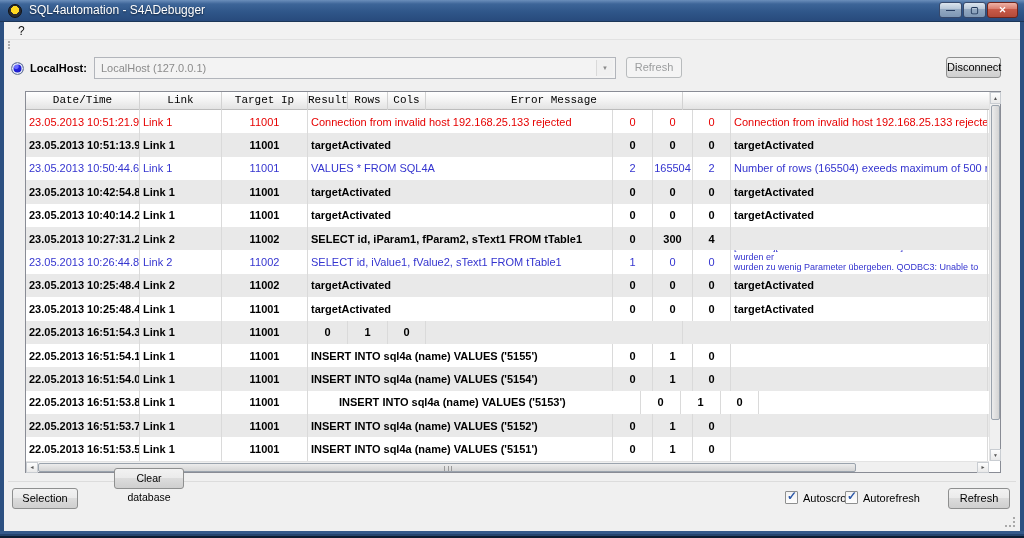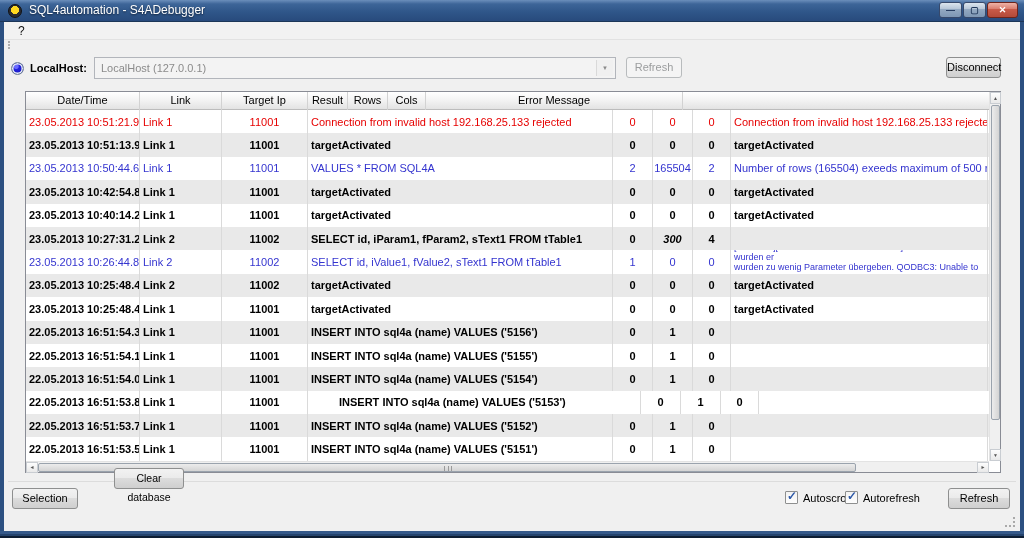--- a/index.html
+++ b/index.html
@@ -49,21 +49,21 @@
     color:#000; text-align:center;
     background:linear-gradient(180deg,#f2f2f2 0%,#ebebeb 45%,#dddddd 46%,#cfcfcf 100%); }
   .btn.disabled { border-color:#b8bbbd; color:#9b9d9e; background:#f4f4f4; }
   .btn-refresh-top { left:626px; top:57px; width:56px; line-height:19px; }
   .btn-disconnect { left:946px; top:57px; width:55px; line-height:19px; }
 
   
   .tableframe { position:absolute; left:25px; top:91px; width:976px; height:382px; background:#fff;
     border:1px solid #898c95; }
   .thead { position:absolute; left:0; top:0; width:963px; height:18px; display:flex;
-    background:linear-gradient(180deg,#ffffff 0%,#f1f1f1 55%,#e3e3e3 100%); border-bottom:1px solid #bcbcbc; }
+    background:linear-gradient(180deg,#ffffff 0%,#f1f1f1 55%,#e3e3e3 100%); border-bottom:1px solid #bcbcbc;font-family:Liberation Mono, monospace; }
   .hcell { height:18px; line-height:17px; font-size:11px; color:#000; text-align:center;
     border-right:1px solid #d2d2d2; overflow:hidden; white-space:nowrap; flex:0 0 auto; }
   .tbody { position:absolute; left:0; top:18px; width:963px; height:351px; overflow:hidden; }
   .trow { display:flex; height:23.4px; background:#fff; }
   .trow:nth-child(even) { background:#e9e9e9; }
   .cell { height:100%; font-size:11px; color:#000; overflow:hidden; white-space:nowrap;
     border-right:1px solid #dadada; display:flex; align-items:center; padding:0 3px; flex:0 0 auto; }
   .a-center { justify-content:center; }
   .trow.bold .cell { font-weight:bold; }
   .trow.red .cell { color:#e60000; }
@@ -197,21 +197,21 @@
           <div class="cell a-center" style="width: 40px;">0</div>
           <div class="cell a-center" style="width: 38px;">0</div>
           <div class="cell a-left" style="width: 257px;">targetActivated</div>
         </div>
         <div class="trow bold">
           <div class="cell a-left" style="width: 114px;">23.05.2013 10:27:31.274</div>
           <div class="cell a-left" style="width: 82px;">Link 2</div>
           <div class="cell a-center" style="width: 86px;">11002</div>
           <div class="cell a-left" style="width: 305px;">SELECT id, iParam1, fParam2, sText1 FROM tTable1</div>
           <div class="cell a-center" style="width: 40px;">0</div>
-          <div class="cell a-center" style="width: 40px; font-style: italic;">300</div>
+          <div class="cell a-center" style="width: 40px;">300</div>
           <div class="cell a-center" style="width: 38px;">4</div>
           <div class="cell a-left" style="width: 257px;"></div>
         </div>
         <div class="trow blue">
           <div class="cell a-left" style="width: 114px;">23.05.2013 10:26:44.860</div>
           <div class="cell a-left" style="width: 82px;">Link 2</div>
           <div class="cell a-center" style="width: 86px;">11002</div>
           <div class="cell a-left" style="width: 305px;">SELECT id, iValue1, fValue2, sText1 FROM tTable1</div>
           <div class="cell a-center" style="width: 40px;">1</div>
           <div class="cell a-center" style="width: 40px;">0</div>
@@ -236,21 +236,20 @@
           <div class="cell a-left" style="width: 305px;">targetActivated</div>
           <div class="cell a-center" style="width: 40px;">0</div>
           <div class="cell a-center" style="width: 40px;">0</div>
           <div class="cell a-center" style="width: 38px;">0</div>
           <div class="cell a-left" style="width: 257px;">targetActivated</div>
         </div>
         <div class="trow bold">
           <div class="cell a-left" style="width: 114px;">22.05.2013 16:51:54.348</div>
           <div class="cell a-left" style="width: 82px;">Link 1</div>
           <div class="cell a-center" style="width: 86px;">11001</div>
-          <div class="cell a-left" style="width: 305px;">INSERT INTO sql4a (name) VALUES ('5156')</div>
           <div class="cell a-center" style="width: 40px;">0</div>
           <div class="cell a-center" style="width: 40px;">1</div>
           <div class="cell a-center" style="width: 38px;">0</div>
           <div class="cell a-left" style="width: 257px;"></div>
         </div>
         <div class="trow bold">
           <div class="cell a-left" style="width: 114px;">22.05.2013 16:51:54.188</div>
           <div class="cell a-left" style="width: 82px;">Link 1</div>
           <div class="cell a-center" style="width: 86px;">11001</div>
           <div class="cell a-left" style="width: 305px;">INSERT INTO sql4a (name) VALUES ('5155')</div>

